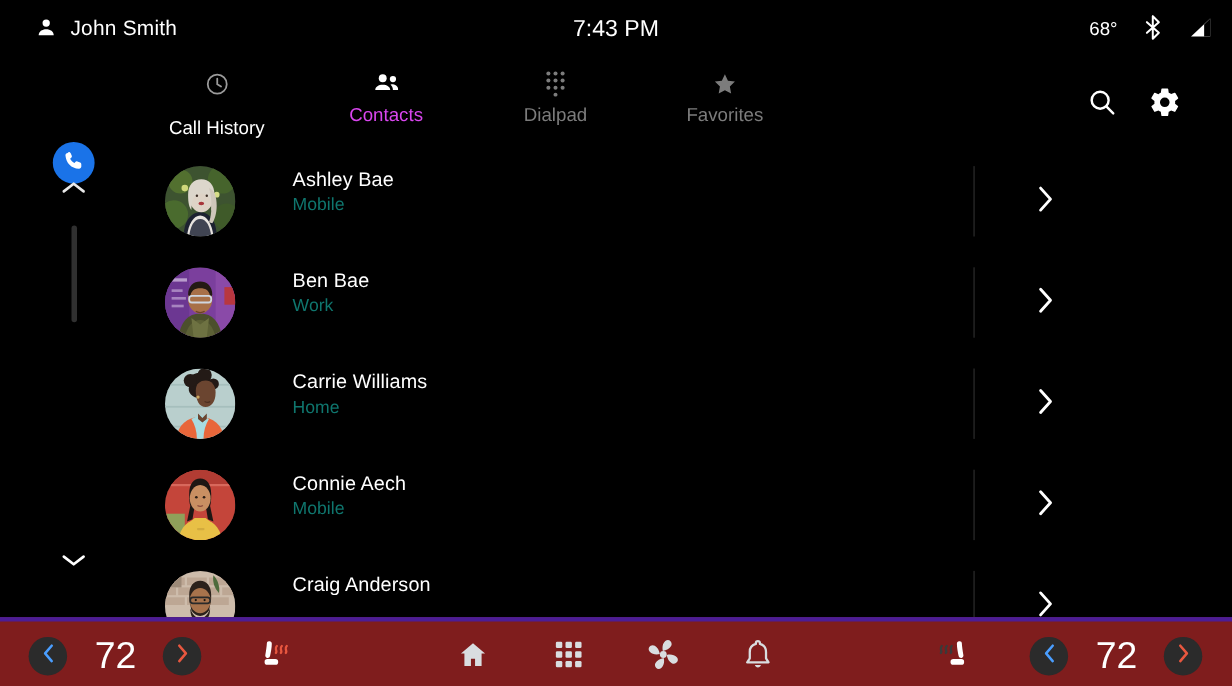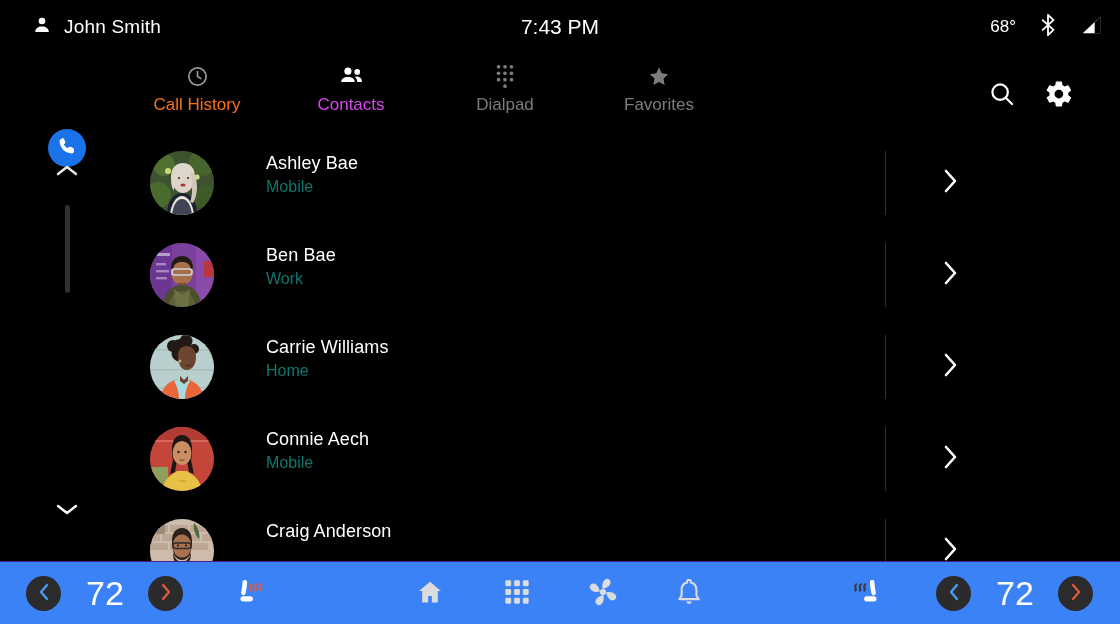--- a/index.html
+++ b/index.html
@@ -43,21 +43,21 @@
     position:absolute; left:120px; top:0; height:83px;
     display:flex; align-items:flex-start;
   }
   .tab{
     width:154px; height:83px;
     display:flex; flex-direction:column; align-items:center;
     justify-content:flex-start; padding-top:10px; gap:8px;
   }
   .tab .tab-label{ font-size:17px; line-height:1; }
   .tab.active .tab-label{ color:#d946ef; }
-  .tab.inactive .tab-label{ color:#f97316; }
+  .tab.inactive .tab-label{ color:#ffffff;margin-top:12px; }
   .tab.dim .tab-label{ color:#7c7c7c; }
   .tab-icon{ height:24px; display:flex; align-items:center; justify-content:center; }
   .actions{
     position:absolute; right:0; top:0; height:83px;
     display:flex; align-items:center; gap:28px; padding-right:46px;
   }
 
   
   .list-area{
     position:absolute; top:137px; left:0; width:1120px; height:424px;
@@ -94,21 +94,21 @@
     background:#303030;
   }
   .row-chev{
     position:absolute; left:936px; top:30px;
     width:28px; height:28px; display:flex; align-items:center; justify-content:center;
   }
 
   
   .bottombar{
     position:absolute; left:0; bottom:0; width:1120px; height:63px;
-    background:#3b82f6; border-top:1px solid #4c1d95;
+    background:#7f1d1d; border-top:4px solid #4c1d95;
   }
   .circ-btn{
     position:absolute; top:14px; width:35px; height:35px; border-radius:50%;
     background:#2b2b2b; display:flex; align-items:center; justify-content:center;
   }
   .temp-val{
     position:absolute; top:8px; font-size:34px; color:#fff; width:86px;
     text-align:center; line-height:46px;
   }
   .bb-icon{

